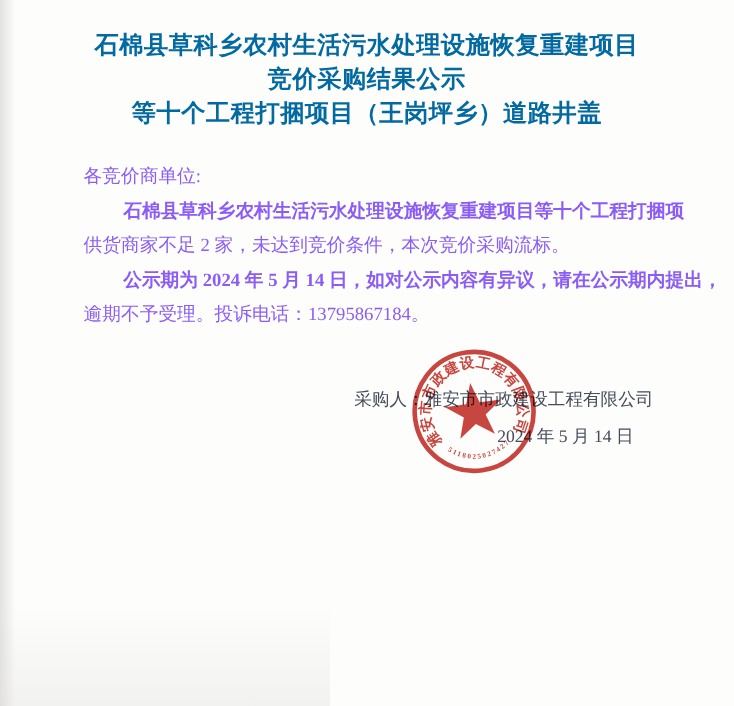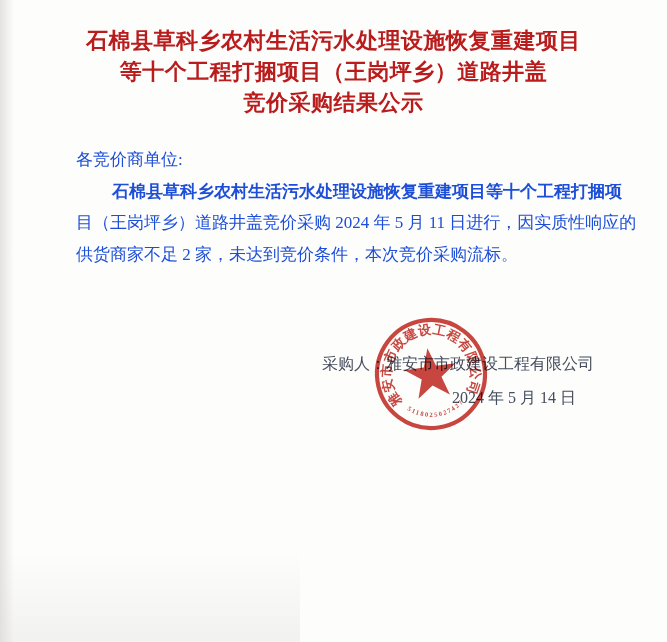--- a/index.html
+++ b/index.html
@@ -18,26 +18,26 @@
   }
   .edge-shadow-bottom {
     position: absolute; left: 0; right: 55%; bottom: 0; height: 90px;
     background: linear-gradient(to top, rgba(221,220,218,0.35), rgba(255,255,255,0));
     pointer-events: none;
   }
   .title {
     position: absolute; top: 25px; left: 0; right: 0;
     text-align: center;
     font-size: 22px; font-weight: bold; line-height: 31px;
-    color: #b91c1c; letter-spacing: 0.5px;
+    color: #0369a1; letter-spacing: 0.5px;
   }
   .content {
     position: absolute; left: 76px; top: 144px; width: 520px;
     font-size: 17px; line-height: 31.5px;
-    color: #1d4ed8;
+    color: #8b5cf6;
   }
   .line { white-space: nowrap; }
   .indent { text-indent: 36px; font-weight: bold; }
   .signature {
     position: absolute; left: 322px; top: 352px;
     font-size: 16px; line-height: 24px; color: #454c5c;
     white-space: nowrap;
   }
   .date-line {
     position: absolute; left: 452px; top: 386px;
@@ -60,30 +60,33 @@
 </head>
 <body>
 
 <div>
 
   <div class="edge-shadow"></div>
   <div class="edge-shadow-bottom"></div>
 
   <div class="title">
     <div class="line">石棉县草科乡农村生活污水处理设施恢复重建项目</div>
+    <div class="line">竞价采购结果公示</div>
     <div class="line">等十个工程打捆项目（王岗坪乡）道路井盖</div>
-    <div class="line">竞价采购结果公示</div>
   </div>
 
   <div class="content">
     <div class="line">各竞价商单位:</div>
     <div>
       <div class="line indent">石棉县草科乡农村生活污水处理设施恢复重建项目等十个工程打捆项</div>
-      <div class="line">目（王岗坪乡）道路井盖竞价采购 2024 年 5 月 11 日进行，因实质性响应的</div>
       <div class="line">供货商家不足 2 家，未达到竞价条件，本次竞价采购流标。</div>
+    </div>
+    <div>
+      <div class="line indent">公示期为 2024 年 5 月 14 日，如对公示内容有异议，请在公示期内提出，</div>
+      <div class="line">逾期不予受理。投诉电话：13795867184。</div>
     </div>
   </div>
 
   <div class="signature">采购人：雅安市市政建设工程有限公司</div>
   <div class="date-line">2024 年 5 月 14 日</div>
 
   <svg class="seal" viewBox="0 0 130 130">
     <g transform="rotate(-8 65 65)">
       <circle cx="65" cy="65" r="54" fill="none" stroke-width="4.2" stroke="#c5362e"></circle>
       <path id="seal-top-arc" d="M 32.23 87.94 A 40 40 0 1 1 97.77 87.94" fill="none"></path>

